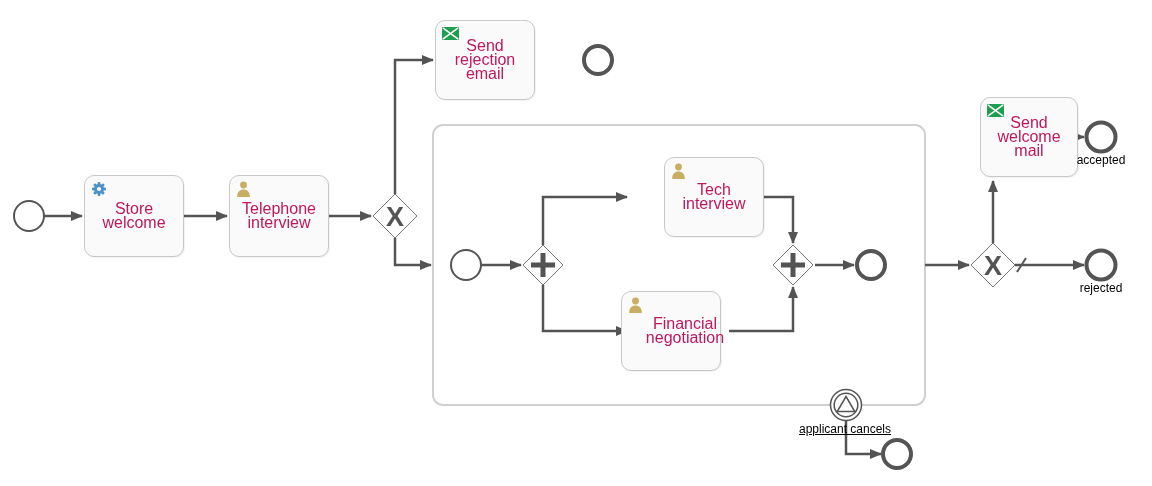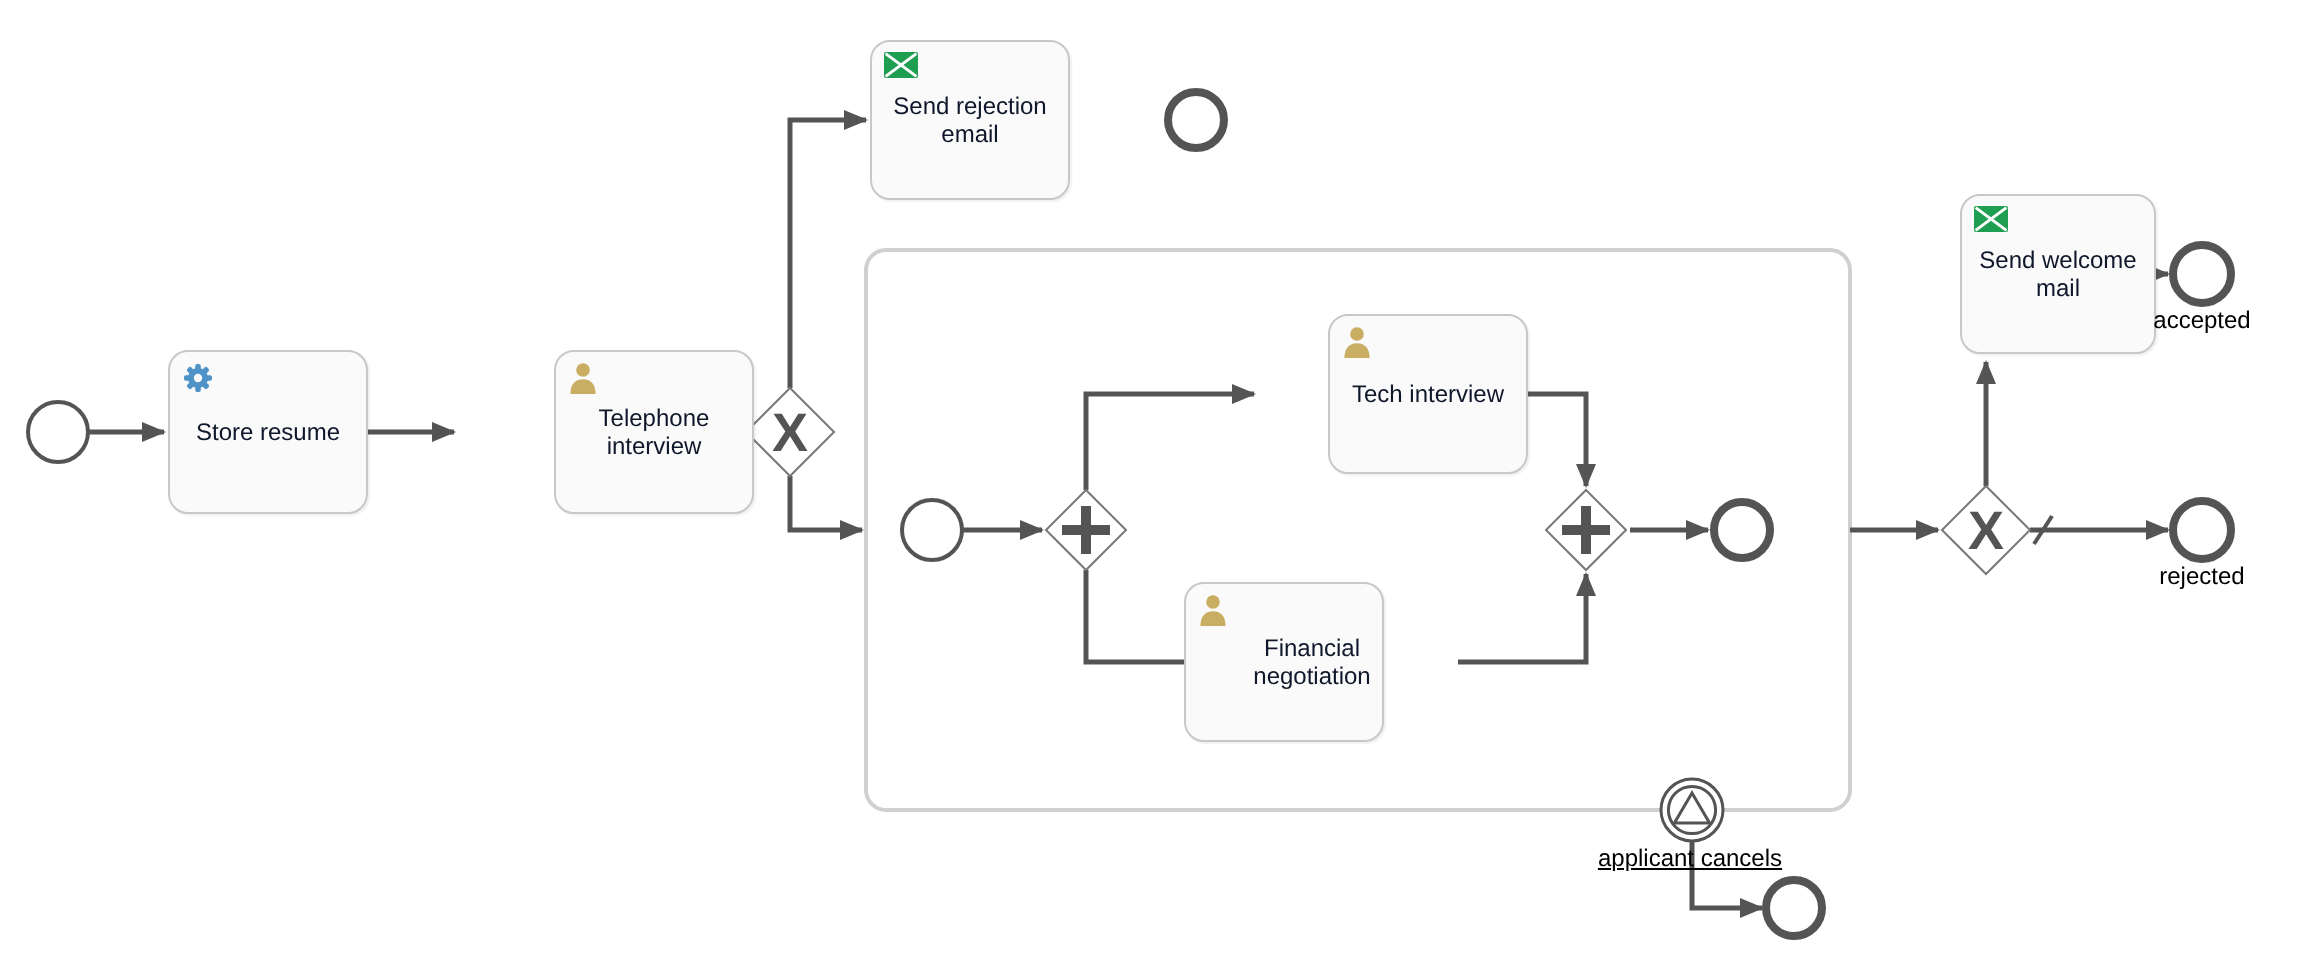--- a/index.html
+++ b/index.html
@@ -9,21 +9,21 @@
   }
   .layer{position:absolute;left:0;top:0;}
   .task{
     position:absolute;width:100px;height:80px;
     background:#fafafa;border:1px solid #c8c8c8;border-radius:10px;
     display:flex;align-items:center;justify-content:center;
     box-shadow:1px 1px 1px rgba(0,0,0,0.06);
     box-sizing:border-box;
   }
   .task-label{
-    font-size:12px;line-height:14px;text-align:center;color:#0f172a;
+    font-size:16px;line-height:14px;text-align:center;color:#be185d;
     padding:0 3px;
   }
   .task .icon{position:absolute;top:5px;left:6px;width:17px;height:16px;}
   .ev-label{
     position:absolute;width:110px;text-align:center;
     font-size:12px;color:#000;line-height:14px;
   }
 </style>
 </head>
 <body>
@@ -100,24 +100,24 @@
         <g fill="#4e93c8">
           <rect x="1" y="6.6" width="14" height="2.8" rx="1"></rect>
           <rect x="1" y="6.6" width="14" height="2.8" rx="1" transform="rotate(45 8 8)"></rect>
           <rect x="1" y="6.6" width="14" height="2.8" rx="1" transform="rotate(90 8 8)"></rect>
           <rect x="1" y="6.6" width="14" height="2.8" rx="1" transform="rotate(135 8 8)"></rect>
           <circle cx="8" cy="8" r="5"></circle>
         </g>
         <circle cx="8" cy="8" r="2.1" fill="#fafafa"></circle>
       </svg>
     </span>
-    <span class="task-label">Store resume</span>
+    <span class="task-label">Store welcome</span>
   </div>
 
-  <div class="task" style="left:229px;top:175px;height:82px;margin-left:48px;">
+  <div class="task" style="left:229px;top:175px;height:82px;">
     <span class="icon">
       <svg width="15" height="16" viewBox="0 0 15 16">
         <g fill="#c9ad62">
           <circle cx="7.5" cy="4" r="3.4"></circle>
           <path d="M1.2,16 C1.2,10.8 3.9,8.6 7.5,8.6 C11.1,8.6 13.8,10.8 13.8,16 Z"></path>
         </g>
       </svg>
     </span>
     <span class="task-label">Telephone interview</span>
   </div>
@@ -137,21 +137,21 @@
       <svg width="15" height="16" viewBox="0 0 15 16">
         <g fill="#c9ad62">
           <circle cx="7.5" cy="4" r="3.4"></circle>
           <path d="M1.2,16 C1.2,10.8 3.9,8.6 7.5,8.6 C11.1,8.6 13.8,10.8 13.8,16 Z"></path>
         </g>
       </svg>
     </span>
     <span class="task-label">Tech interview</span>
   </div>
 
-  <div class="task" style="left:592px;top:291px;padding-left:28px;">
+  <div class="task" style="left:621px;top:291px;padding-left:28px;">
     <span class="icon">
       <svg width="15" height="16" viewBox="0 0 15 16">
         <g fill="#c9ad62">
           <circle cx="7.5" cy="4" r="3.4"></circle>
           <path d="M1.2,16 C1.2,10.8 3.9,8.6 7.5,8.6 C11.1,8.6 13.8,10.8 13.8,16 Z"></path>
         </g>
       </svg>
     </span>
     <span class="task-label">Financial negotiation</span>
   </div>

